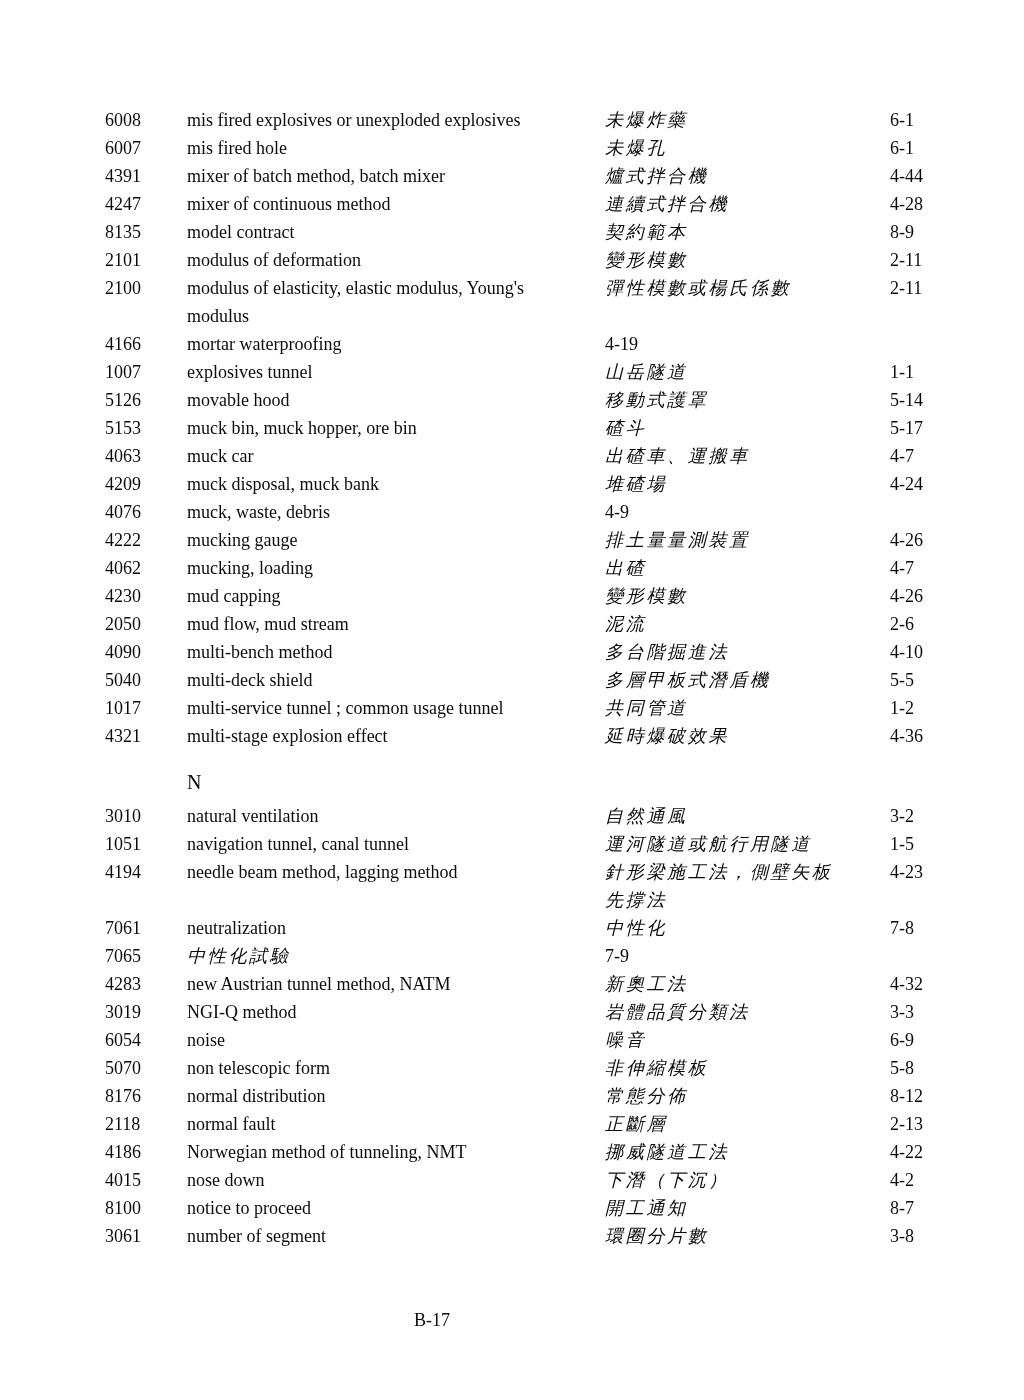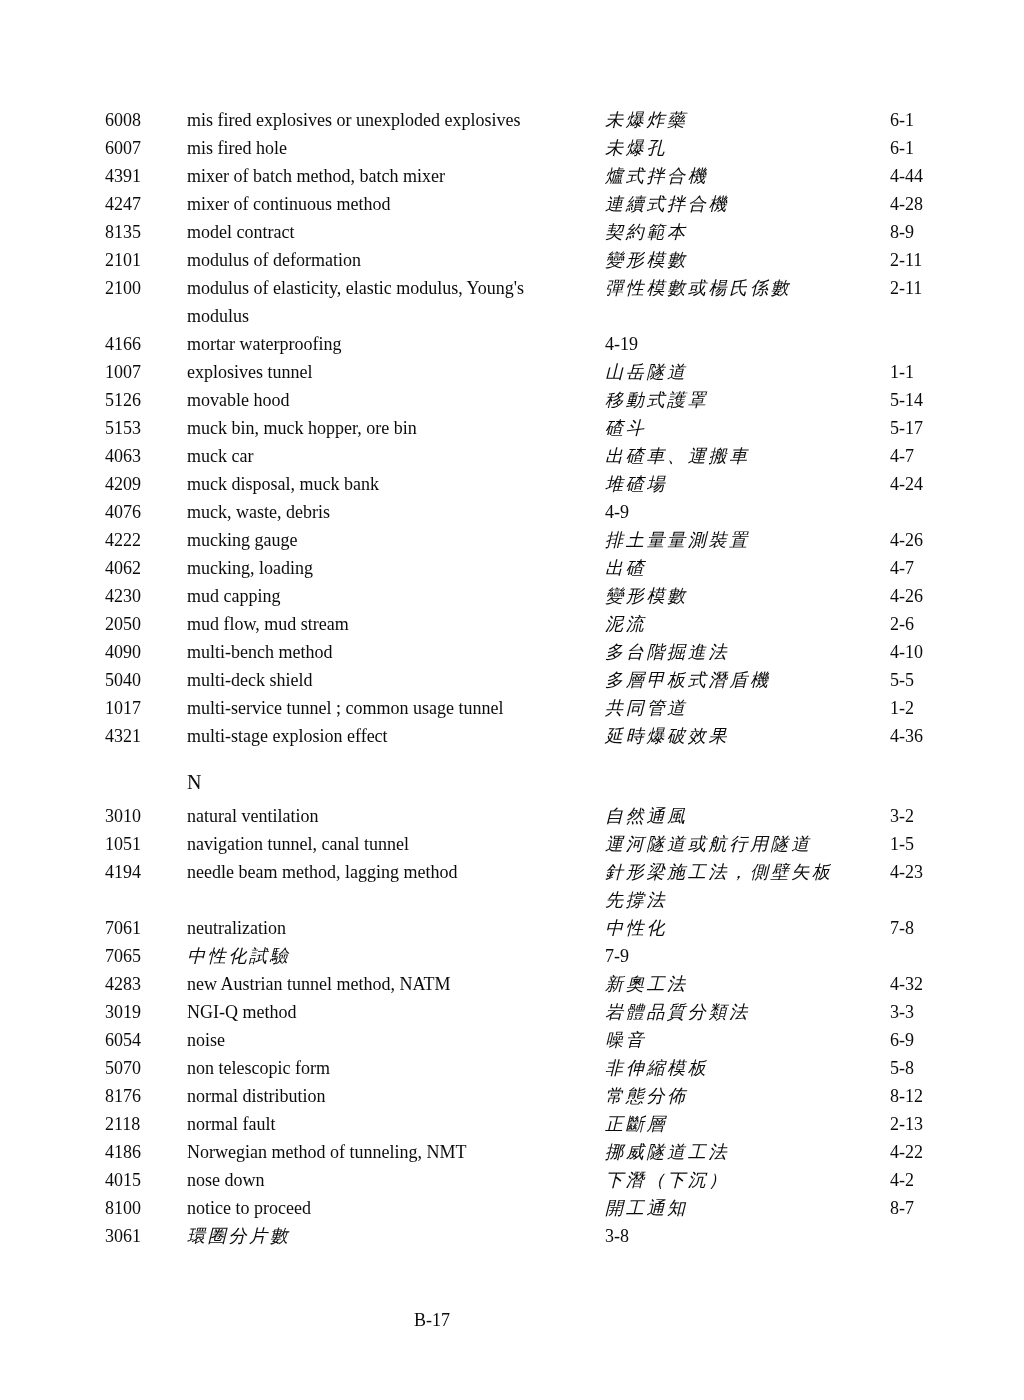--- a/index.html
+++ b/index.html
@@ -264,18 +264,19 @@
     <span class="cell ref">4-2</span>
   </div>
       <div class="entry-row">
     <span class="cell code">8100</span>
     <span class="cell en">notice to proceed</span>
     <span class="cell zh">開工通知</span>
     <span class="cell ref">8-7</span>
   </div>
       <div class="entry-row">
     <span class="cell code">3061</span>
+    <span class="cell en">number of segment</span>
     <span class="cell zh">環圈分片數</span>
     <span class="cell ref">3-8</span>
   </div>
     </div>
   <div class="page-footer">B-17</div>
 </main>
 
 </body></html>

